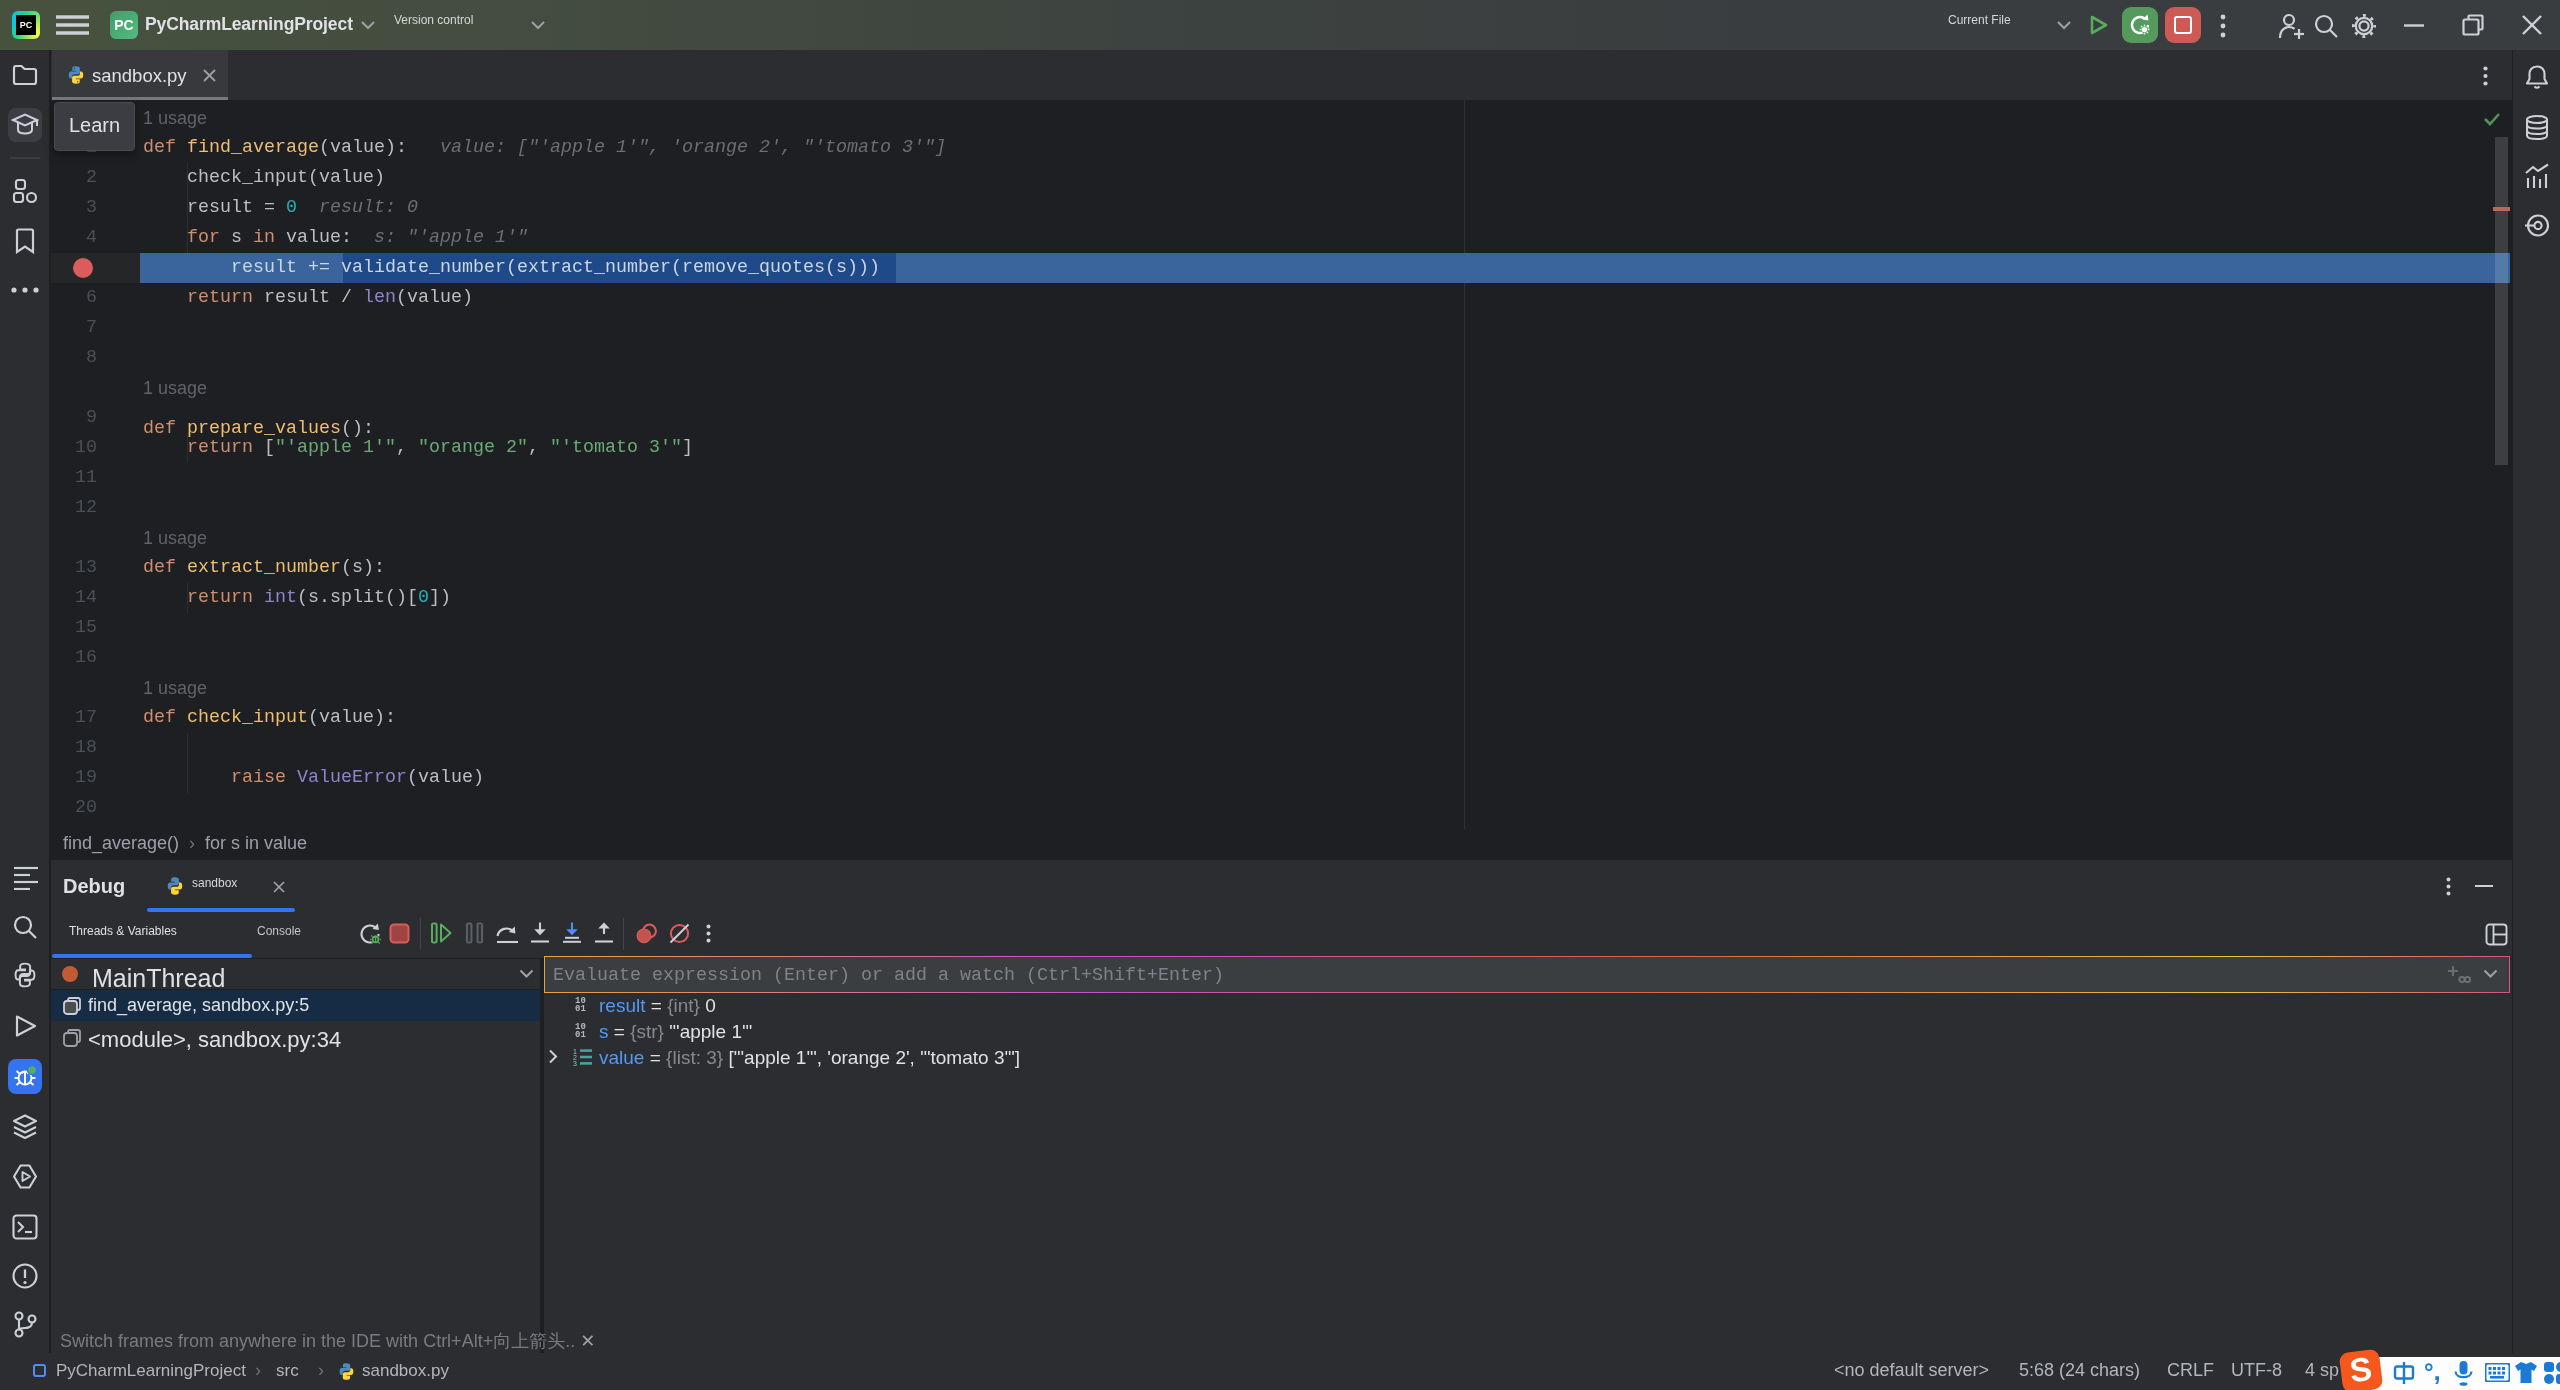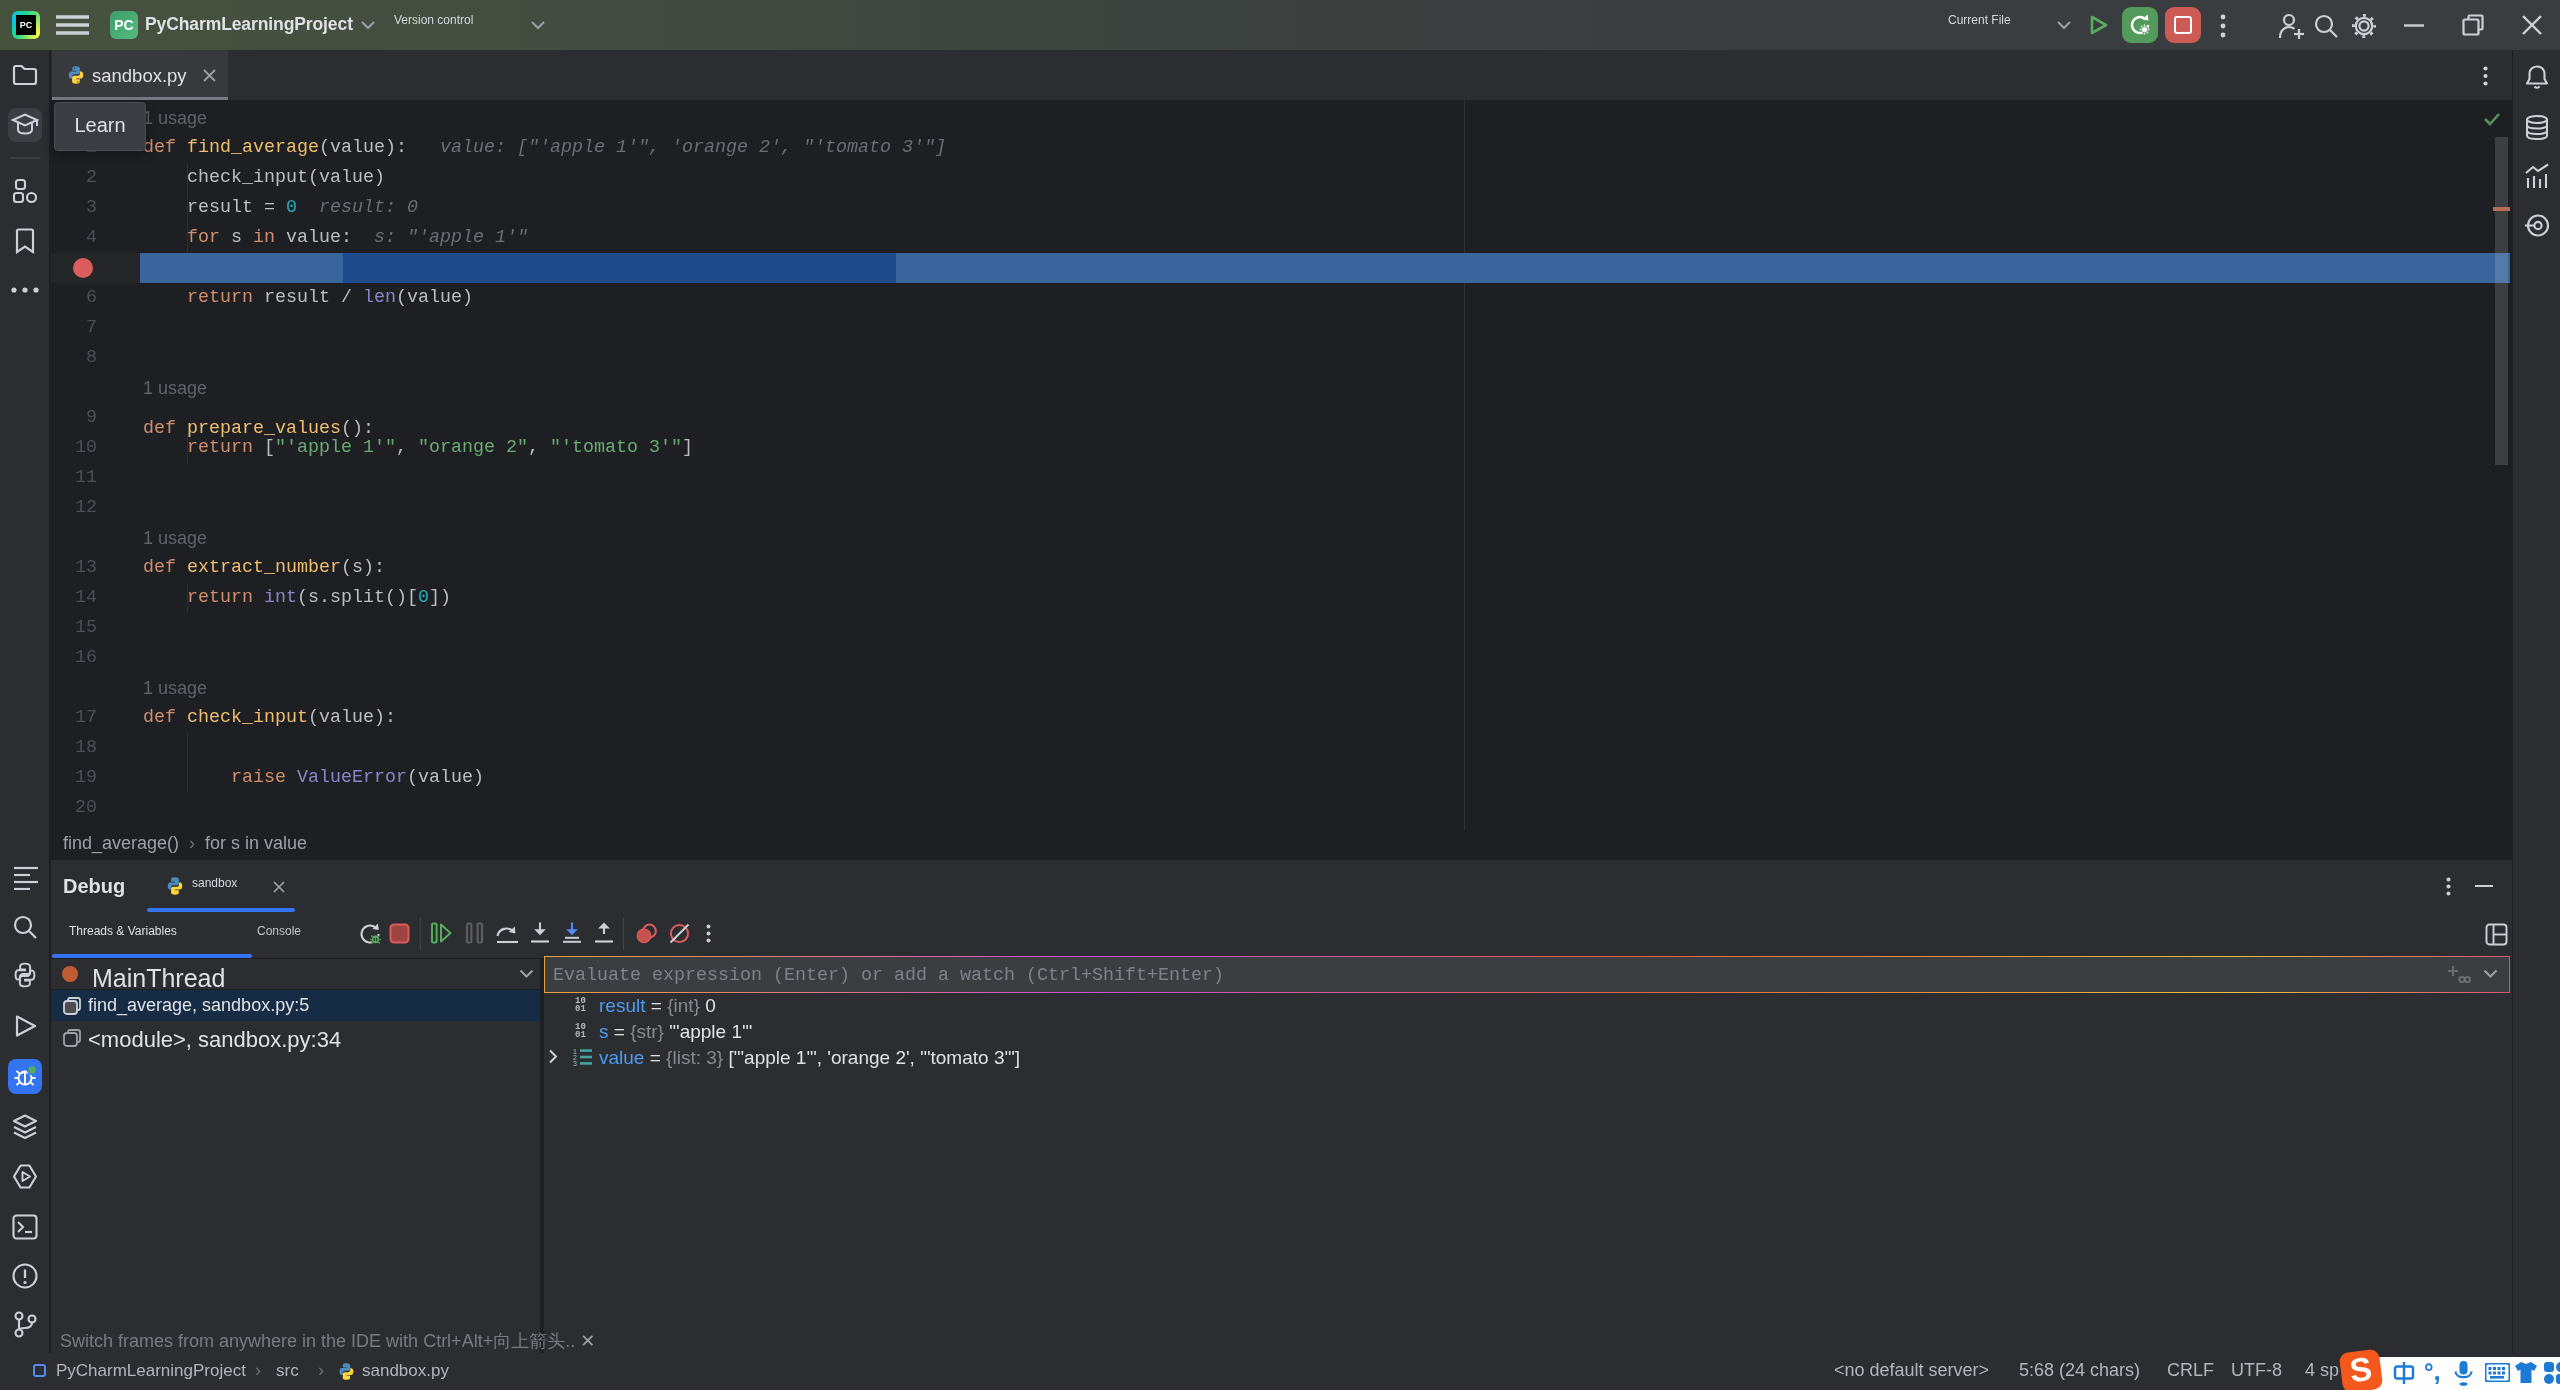--- a/index.html
+++ b/index.html
@@ -329,20 +329,21 @@
   <div class="lnum" style="top:663px">19</div>
   <div class="lnum" style="top:693px">20</div>
 
   <div class="abs" style="left:22px;top:158px;width:20px;height:20px;border-radius:50%;background:#DB5C5C"></div>
 
   <div class="usage" style="top:3px">1 usage</div>
   <div class="cl mono" style="top:33px"><span class="k">def </span><span class="fn">find_average</span>(value):   <span class="hint">value: ["'apple 1'", 'orange 2', "'tomato 3'"]</span></div>
   <div class="cl mono" style="top:63px">    check_input(value)</div>
   <div class="cl mono" style="top:93px">    result = <span class="nm">0</span>  <span class="hint">result: 0</span></div>
   <div class="cl mono" style="top:123px">    <span class="k">for</span> s <span class="k">in</span> value:  <span class="hint">s: "'apple 1'"</span></div>
+  <div class="cl mono" style="top:153px;color:#CDD5DE">        result += validate_number(extract_number(remove_quotes(s)))</div>
   <div class="cl mono" style="top:183px">    <span class="k">return</span> result / <span class="bi">len</span>(value)</div>
   <div class="usage" style="top:273px">1 usage</div>
   <div class="cl mono" style="top:314px"><span class="k">def </span><span class="fn">prepare_values</span>():</div>
   <div class="cl mono" style="top:333px">    <span class="k">return</span> [<span class="st">"'apple 1'"</span>, <span class="st">"orange 2"</span>, <span class="st">"'tomato 3'"</span>]</div>
   <div class="usage" style="top:423px">1 usage</div>
   <div class="cl mono" style="top:453px"><span class="k">def </span><span class="fn">extract_number</span>(s):</div>
   <div class="cl mono" style="top:483px">    <span class="k">return</span> <span class="bi">int</span>(s.split()[<span class="nm">0</span>])</div>
   <div class="usage" style="top:573px">1 usage</div>
   <div class="cl mono" style="top:603px"><span class="k">def </span><span class="fn">check_input</span>(value):</div>
   <div class="cl mono" style="top:663px">        <span class="k">raise</span> <span class="bi">ValueError</span>(value)</div>
@@ -576,15 +577,15 @@
   <svg class="abs" style="left:2544px;top:9px" width="22" height="22" viewBox="0 0 22 22">
       <g fill="#1B7BD4">
         <rect x="0" y="0" width="10" height="10" rx="3"></rect>
         <circle cx="17" cy="5" r="5"></circle>
         <rect x="0" y="12" width="10" height="10" rx="5"></rect>
         <rect x="12" y="12" width="10" height="10" rx="3"></rect>
       </g>
     </svg>
 </div>
 
-<div class="abs" style="left:54px;top:102px;width:92px;height:49px;background:#3B3D42;border:1px solid #4A4C51;border-radius:4px;box-shadow:0 4px 10px rgba(0,0,0,.35)">
+<div class="abs" style="left:54px;top:102px;width:81px;height:49px;background:#3B3D42;border:1px solid #4A4C51;border-radius:4px;box-shadow:0 4px 10px rgba(0,0,0,.35)">
   <div style="color:#DFE1E5;font-size:20px;text-align:center;margin-top:11px">Learn</div>
 </div>
 
 </body></html>

